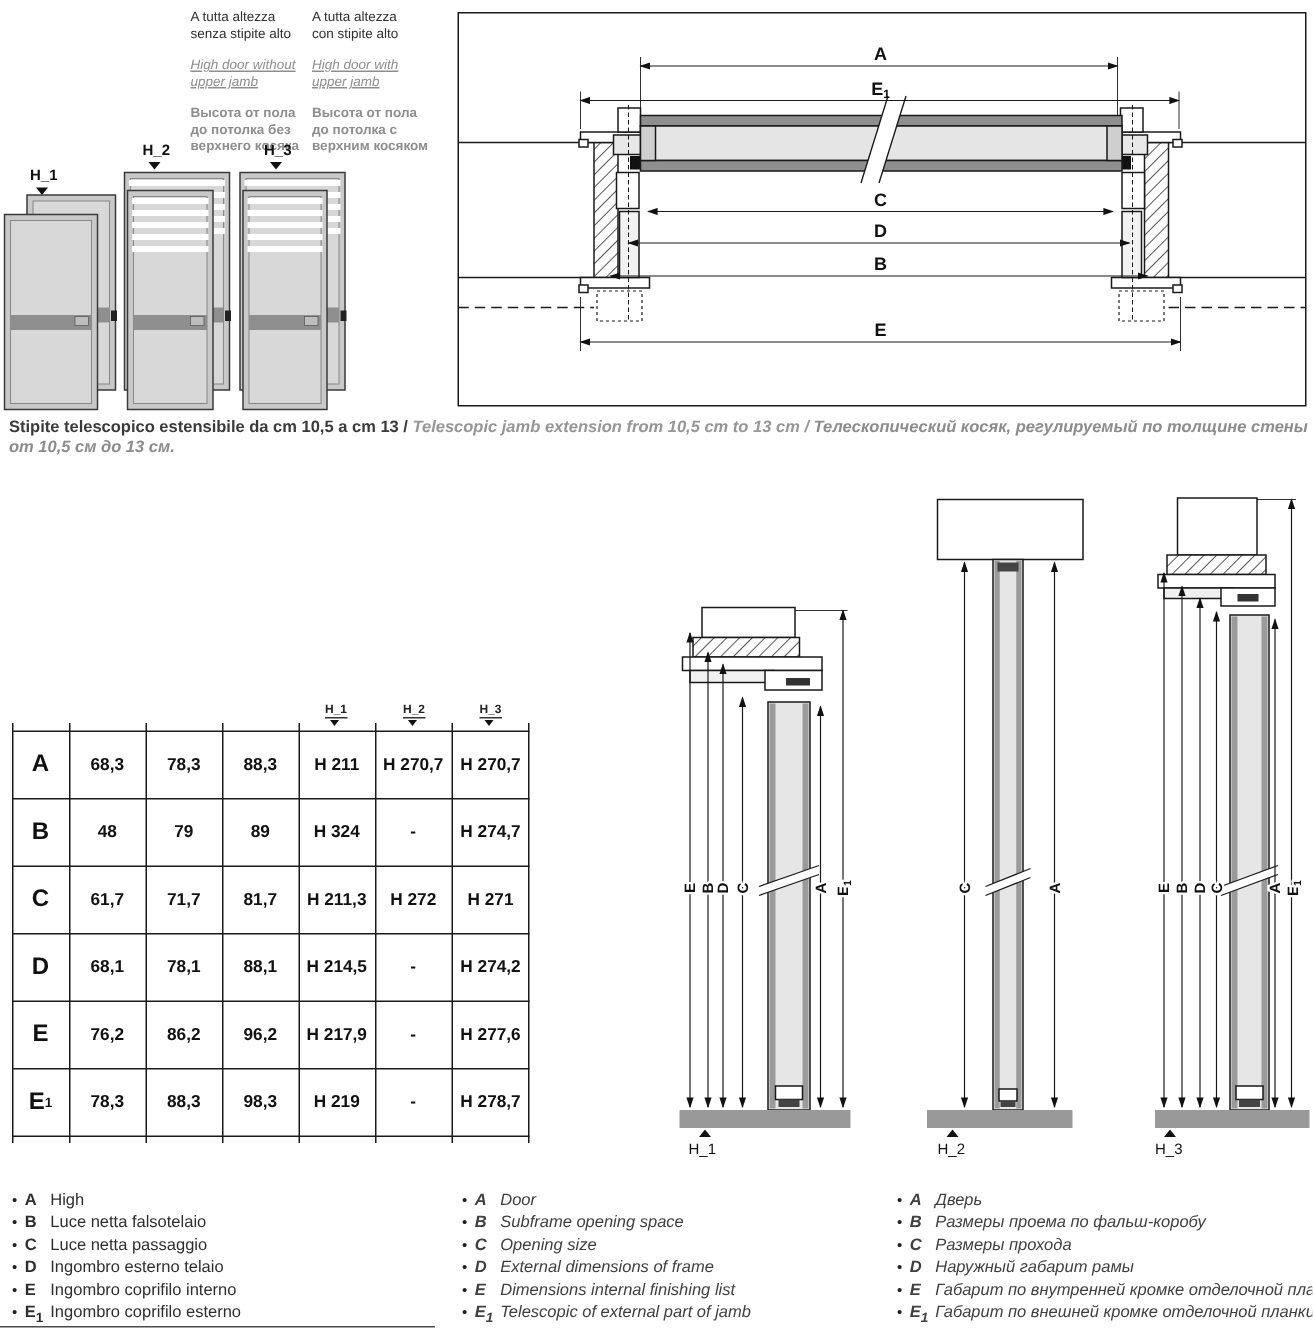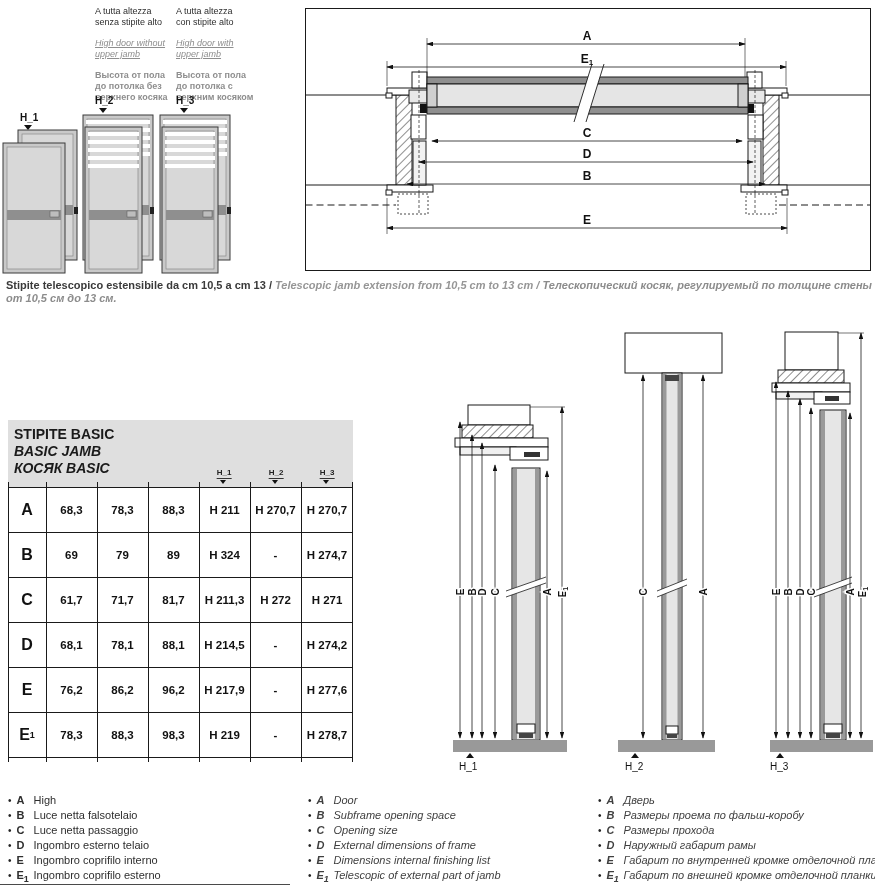--- a/index.html
+++ b/index.html
@@ -1,21 +1,21 @@
 <!DOCTYPE html>
 <html><head>
 <meta charset="utf-8">
 <style>
   html,body{margin:0;padding:0;background:#fff;}
   #page{position:relative;width:875px;height:896px;background:#fff;overflow:hidden;
         font-family:"Liberation Sans", sans-serif;color:#1a1a1a;}
   svg{position:absolute;}
 
   
-  .tl-col{position:absolute;width:80px;font-size:9px;line-height:11px;color:#2f2f2f;}
+  .tl-col{position:absolute;width:80px;font-size:9px;line-height:11px;color:#2f2f2f;margin-left:32px;}
   .tl-col .it{white-space:pre-line;}
   .tl-col .en{white-space:pre-line;font-style:italic;color:#8e8e8e;margin-top:10px;text-decoration:underline;}
   .tl-col .ru{white-space:pre-line;font-weight:bold;color:#8e8e8e;margin-top:10px;}
   .hlabel{position:absolute;font-size:10px;font-weight:bold;color:#111;}
   .tri-down{position:absolute;width:0;height:0;border-left:4px solid transparent;
             border-right:4px solid transparent;border-top:5px solid #111;}
   .tri-up{position:absolute;width:0;height:0;border-left:4px solid transparent;
           border-right:4px solid transparent;border-bottom:5px solid #111;}
 
   
@@ -220,25 +220,20 @@
       <text x="287" y="63"><tspan>E</tspan><tspan dy="2" font-size="8">1</tspan></text>
       <text x="287" y="137">C</text>
       <text x="287" y="158">D</text>
       <text x="287" y="180">B</text>
       <text x="287" y="224">E</text>
     </g>
   </svg>
 
   <div class="caption"><span class="cap-it">Stipite telescopico estensibile da cm 10,5 a cm 13 / </span><span class="cap-en">Telescopic jamb extension from 10,5 cm to 13 cm / </span><span class="cap-ru">Телескопический косяк, регулируемый по толщине стены от 10,5 см до 13 см.</span></div>
 
-  <div class="tbl-head">
-    <div class="tt">STIPITE BASIC</div>
-    <div class="tt tt-en" style="padding-top:0;">BASIC JAMB</div>
-    <div class="tt tt-ru" style="padding-top:0;">КОСЯК BASIC</div>
-  </div>
   <div class="thl" style="left:224px;top:468px;">H_1</div>
   <div class="tri-down" style="left:220px;top:480px;border-left-width:3px;border-right-width:3px;border-top-width:4px;"></div>
   <div class="thl" style="left:276px;top:468px;">H_2</div>
   <div class="tri-down" style="left:272px;top:480px;border-left-width:3px;border-right-width:3px;border-top-width:4px;"></div>
   <div class="thl" style="left:327px;top:468px;">H_3</div>
   <div class="tri-down" style="left:323px;top:480px;border-left-width:3px;border-right-width:3px;border-top-width:4px;"></div>
 
   <div class="hline" style="left:8px;top:487px;width:345px;height:1px;"></div>
   <div class="hline" style="left:8px;top:532px;width:345px;height:1px;"></div>
   <div class="hline" style="left:8px;top:577px;width:345px;height:1px;"></div>
@@ -264,21 +259,21 @@
     <div class="c">78,3</div>
     <div class="c">88,3</div>
     <div class="c">H 211</div>
     <div class="c">H 270,7</div>
     <div class="c">H 270,7</div>
 
     <div class="c rl">
         <span>B</span>
         <sub></sub>
       </div>
-    <div class="c">69</div>
+    <div class="c">48</div>
     <div class="c">79</div>
     <div class="c">89</div>
     <div class="c">H 324</div>
     <div class="c">-</div>
     <div class="c">H 274,7</div>
 
     <div class="c rl">
         <span>C</span>
         <sub></sub>
       </div>

